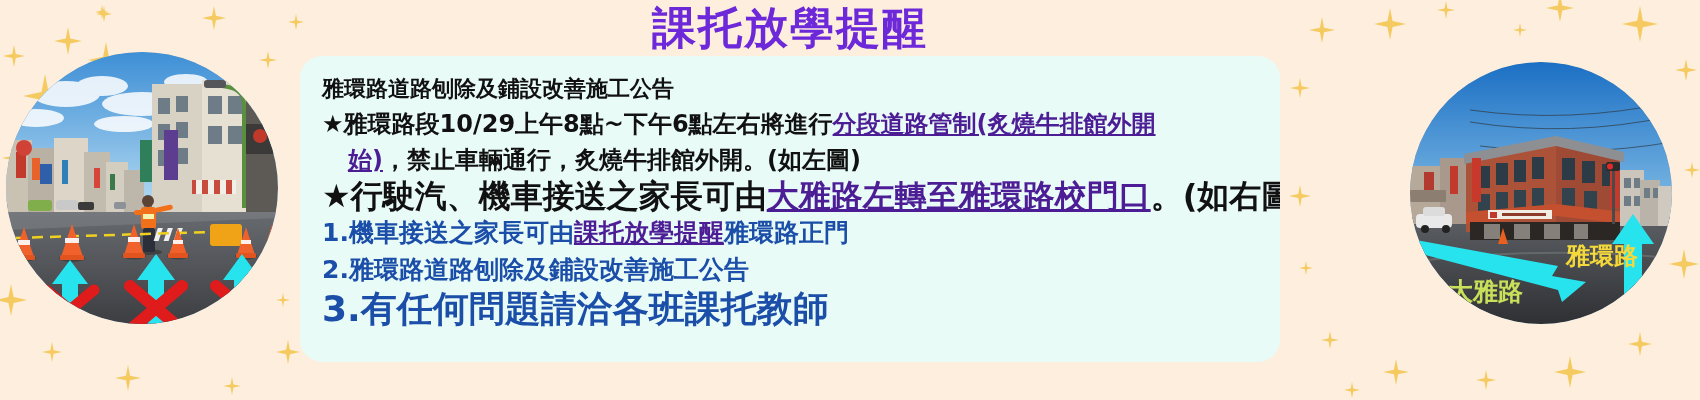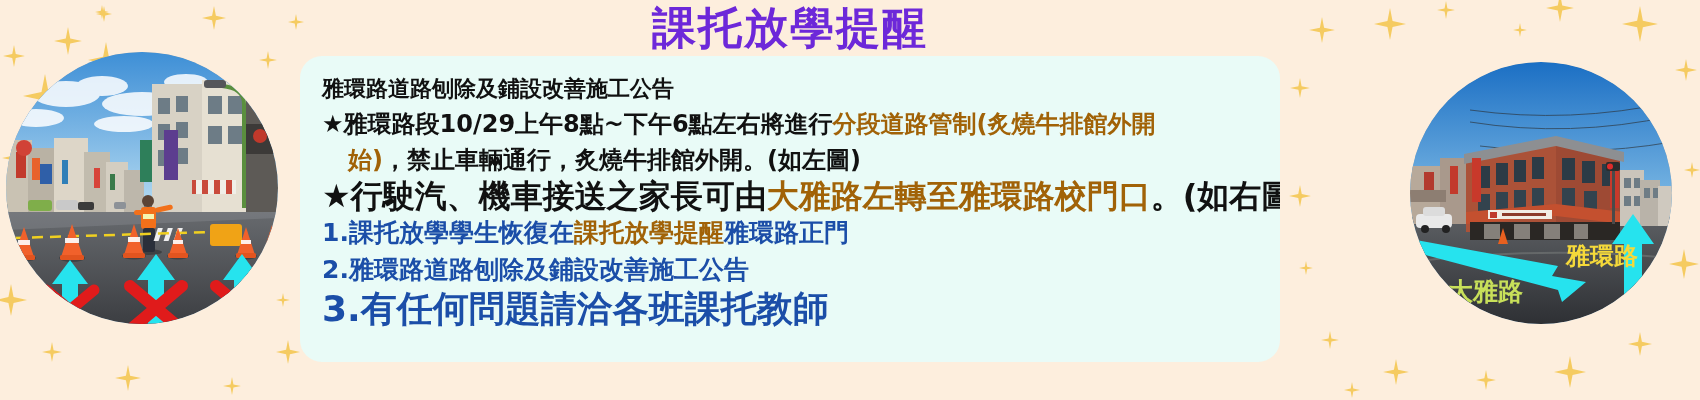--- a/index.html
+++ b/index.html
@@ -48,21 +48,21 @@
     color:#111111;
   }
   #l-heading{font-size:22px;line-height:34px;margin-top:2px;}
   #l-star1{font-size:24px;line-height:36px;}
   #l-star1b{font-size:24px;line-height:36px;padding-left:26px;}
   #l-star2{font-size:32px;line-height:36px;}
   .item{color:#1b4ea8;}
   #l-item1{font-size:25px;line-height:37px;}
   #l-item2{font-size:25px;line-height:37px;}
   #l-item3{font-size:36px;line-height:42px;}
-  .red{color:#a16207;}
+  .red{color:#4c1d95;text-decoration:underline;}
 
   
   .road-label{
     font-family:"DejaVu Sans","Liberation Sans",sans-serif;
     font-weight:bold;white-space:nowrap;
   }
 </style>
 </head>
 <body>
 
@@ -405,21 +405,21 @@
 
   <div class="line" id="l-star1b">
     <span class="red">始)</span><span>，禁止車輛通行，炙燒牛排館外開。(如左圖)</span>
   </div>
 
   <div class="line" id="l-star2">
     <span>★行駛汽、機車接送之家長可由</span><span class="red">大雅路左轉至雅環路校門口</span><span>。(如右圖)</span>
   </div>
 
   <div class="line item" id="l-item1">
-    <span>1.</span><span>課托放學學生恢復在</span><span class="red">課托放學提醒</span><span>雅環路正門</span>
+    <span>1.</span><span>機車接送之家長可由</span><span class="red">課托放學提醒</span><span>雅環路正門</span>
   </div>
 
   <div class="line item" id="l-item2">
     <span>2.</span><span>雅環路道路刨除及鋪設改善施工公告</span>
   </div>
 
   <div class="line item" id="l-item3">
     <span>3.</span><span>有任何問題請洽各班課托教師</span>
   </div>
 

